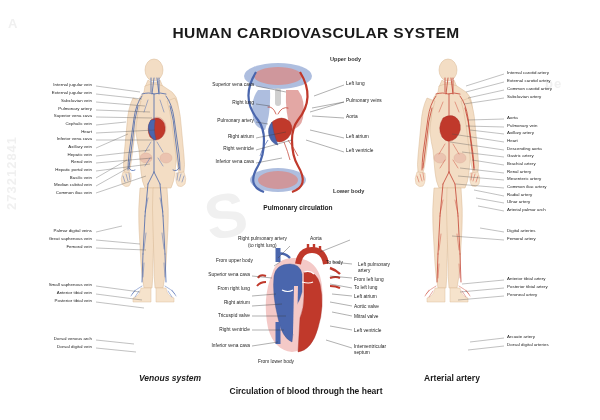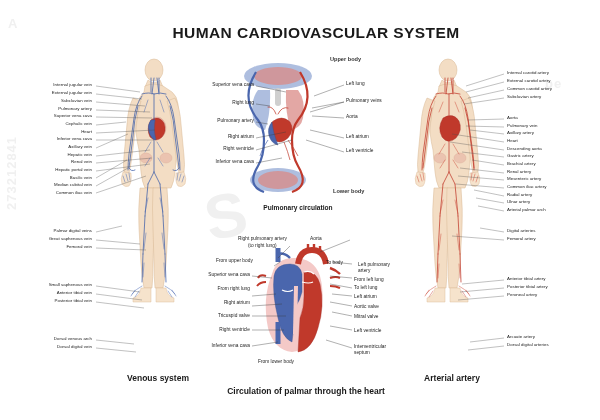--- a/index.html
+++ b/index.html
@@ -399,17 +399,17 @@
   <div class="lbl l lbl-mid" style="left:326px; top:260px;">To body</div>
   <div class="lbl l lbl-mid" style="left:358px; top:262px; width:44px; white-space:normal; line-height:1.15;">Left pulmonary artery</div>
   <div class="lbl l lbl-mid" style="left:354px; top:285px;">To left lung</div>
   <div class="lbl l lbl-mid" style="left:354px; top:277px;">From left lung</div>
   <div class="lbl l lbl-mid" style="left:354px; top:294px;">Left atrium</div>
   <div class="lbl l lbl-mid" style="left:354px; top:304px;">Aortic valve</div>
   <div class="lbl l lbl-mid" style="left:354px; top:314px;">Mitral valve</div>
   <div class="lbl l lbl-mid" style="left:354px; top:328px;">Left ventricle</div>
   <div class="lbl l lbl-mid" style="left:354px; top:344px; width:44px; white-space:normal; line-height:1.15;">Interventricular septum</div>
 
-  <div class="caption" style="left:104px; top:373px; width:108px;">Venous system</div>
-  <div class="caption" style="left:215px; top:386px; width:182px;">Circulation of palmar through the heart</div>
+  <div class="caption" style="left:116px; top:373px; width:108px;font-style:italic;">Venous system</div>
+  <div class="caption" style="left:215px; top:386px; width:182px;">Circulation of blood through the heart</div>
   <div class="caption" style="left:398px; top:373px; width:108px;">Arterial artery</div>
 
 </div>
 
 </body></html>

